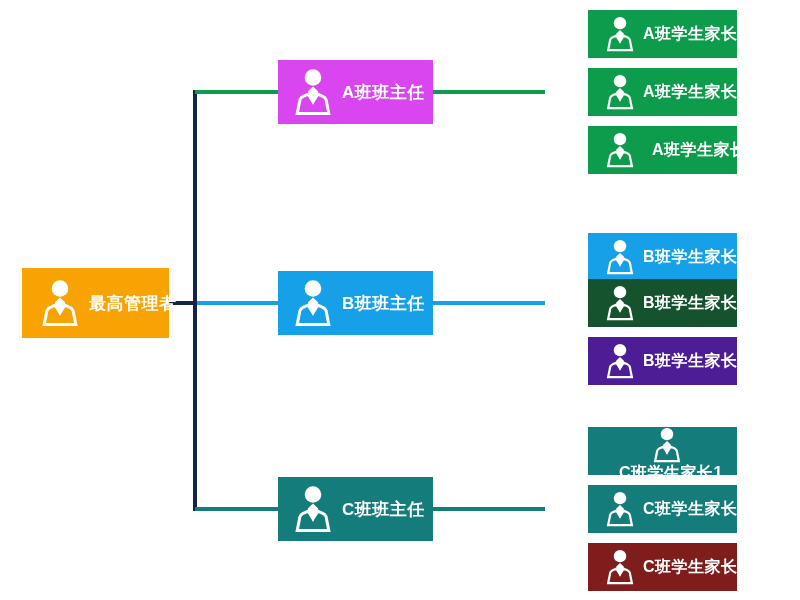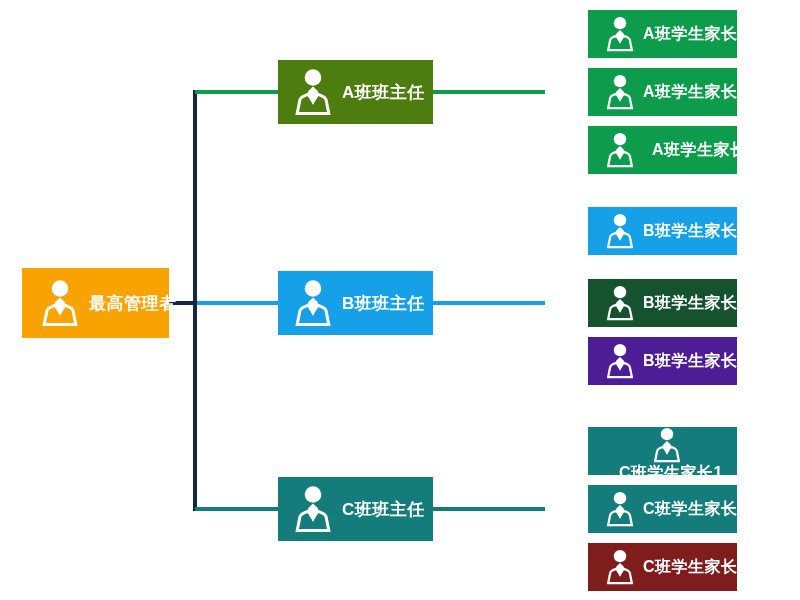--- a/index.html
+++ b/index.html
@@ -42,21 +42,21 @@
 
   .node-mgr { width:155px; height:64px; padding-left:15px; font-size:17px; }
   .node-mgr .icon { width:40px; height:48px; margin-right:9px; }
   .mgr-a { left:278px; top:60px; }
   .mgr-b { left:278px; top:271px; }
   .mgr-c { left:278px; top:477px; }
 
   .node-leaf { left:545px; width:149px; height:48px; padding-left:17px; font-size:16px;margin-left:43px; }
   .node-leaf .icon { width:30px; height:36px; margin-right:8px; }
   .leaf-a1 { top:10px; }  .leaf-a2 { top:68px; }  .leaf-a3 { top:126px;gap:9px; }
-  .leaf-b1 { top:207px; } .leaf-b2 { top:279px; } .leaf-b3 { top:337px; }
+  .leaf-b1 { top:233px; } .leaf-b2 { top:279px; } .leaf-b3 { top:337px; }
   .leaf-c1 { top:427px;flex-direction:column; } .leaf-c2 { top:485px;text-align:right; } .leaf-c3 { top:543px; }
 
   .defs-holder { position:absolute; width:0; height:0; overflow:hidden; }
 </style>
 </head>
 <body>
 
 <svg class="defs-holder" aria-hidden="true">
   <defs>
     <symbol id="icon-person" viewBox="0 0 40 48">
@@ -78,21 +78,21 @@
   <div class="line br-c-left" style="background-color: rgb(20, 125, 124);"></div>
   <div class="line br-c-right" style="background-color: rgb(20, 125, 124);"></div>
 
   <div class="node node-root" style="background-color: rgb(249, 163, 2);">
     <svg class="icon">
         <use href="#icon-person"></use>
       </svg>
     <span class="label">最高管理者</span>
   </div>
 
-  <div class="node node-mgr mgr-a" style="background-color: #4d7c0f;">
+  <div class="node node-mgr mgr-a" style="background-color: #d946ef;">
     <svg class="icon">
         <use href="#icon-person"></use>
       </svg>
     <span class="label">A班班主任</span>
   </div>
 
   <div class="node node-leaf leaf-a1" style="background-color: rgb(13, 156, 75);">
     <svg class="icon">
         <use href="#icon-person"></use>
       </svg>

